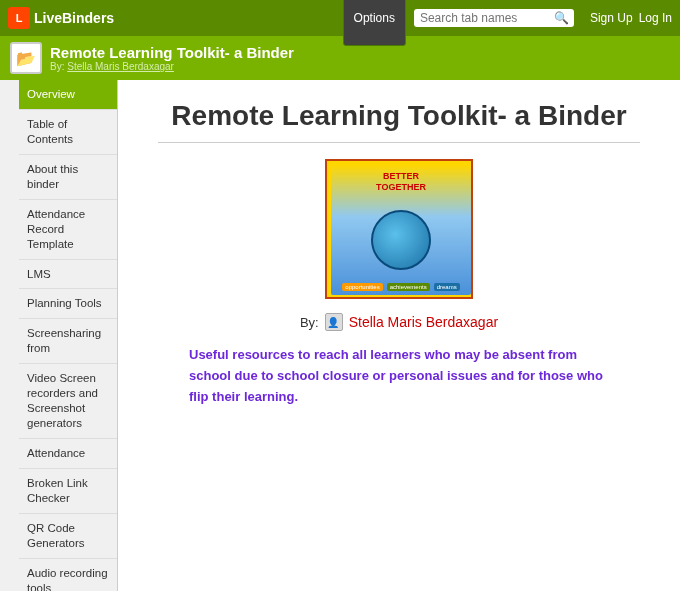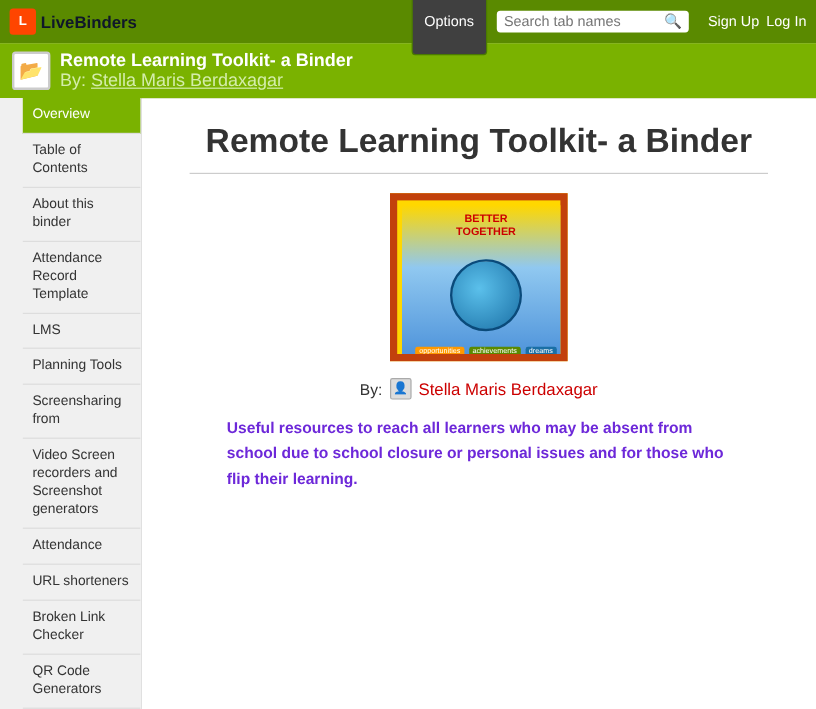--- a/index.html
+++ b/index.html
@@ -21,21 +21,21 @@
       flex: 0 0 auto;
     }
     #logo-icon {
       width: 22px; height: 22px;
       background: #ff4500;
       border-radius: 3px;
       display: flex; align-items: center; justify-content: center;
       color: white; font-weight: bold; font-size: 11px;
     }
     #logo-text {
-      color: #0f172a; font-weight: bold; font-size: 14px;
+      color: #ffffff; font-weight: bold; font-size: 14px;
     }
     #options-btn {
       margin-left: auto;
       background: #404040;
       border: 1px solid #4a7a00;
       border-radius: 3px;
       color: white;
       padding: 20px 10px;
       cursor: pointer;
       font-size: 12px;
@@ -66,21 +66,21 @@
     #binder-icon {
       width: 32px; height: 32px;
       background: #fff;
       border: 2px solid #ccc;
       border-radius: 3px;
       display: flex; align-items: center; justify-content: center;
       font-size: 16px;
     }
     #binder-title-group { display: flex; flex-direction: column; }
     #binder-title { color: white; font-weight: bold; font-size: 15px; }
-    #binder-author { color: #d4edaa; font-size: 15px; }
+    #binder-author { color: #d4edaa; font-size: 10px; }
     #binder-author a { color: #d4edaa; }
 
     
     #main-layout {
       display: flex;
       height: calc(591px - 36px - 44px);
     }
 
     
     #sidebar {
@@ -121,21 +121,21 @@
       text-align: center;
       margin-bottom: 10px;
     }
     #content-divider {
       width: 100%;
       border: none;
       border-top: 1px solid #ccc;
       margin-bottom: 16px;
     }
     #binder-image-container {
-      border: 6px solid #c2410c;
+      border: 2px solid #c2410c;
       padding: 4px;
       margin-bottom: 14px;
       width: 148px;
       height: 140px;
       overflow: hidden;
       background: #ffd700;
     }
     
     #binder-cover {
       width: 140px;
@@ -248,21 +248,20 @@
 
   <div class="sidebar-item active">Overview</div>
       <div class="sidebar-item">Table of Contents</div>
       <div class="sidebar-item">About this binder</div>
       <div class="sidebar-item">Attendance Record Template</div>
       <div class="sidebar-item">LMS</div>
       <div class="sidebar-item">Planning Tools</div>
       <div class="sidebar-item">Screensharing from</div>
       <div class="sidebar-item">Video Screen recorders and Screenshot generators</div>
       <div class="sidebar-item">Attendance</div>
-      <div class="sidebar-item">URL shorteners</div>
       <div class="sidebar-item">Broken Link Checker</div>
       <div class="sidebar-item">QR Code Generators</div>
       <div class="sidebar-item">Audio recording tools</div>
       <div class="sidebar-item">Iframe Generators</div>
     </div>
 
   <div id="content">
     <div id="content-title">Remote Learning Toolkit- a Binder</div>
     <hr id="content-divider">
     <div id="binder-image-container">

